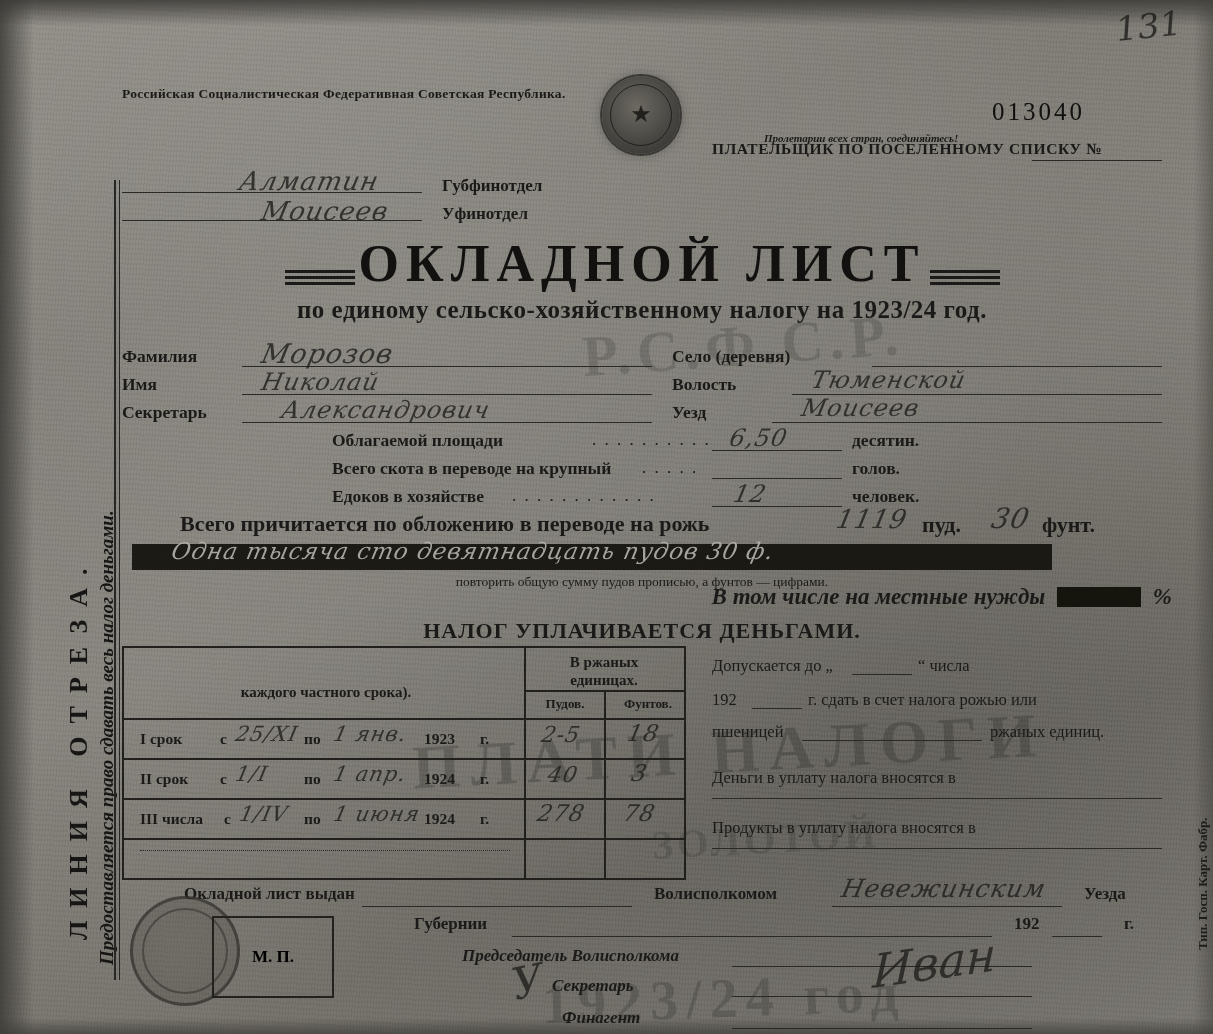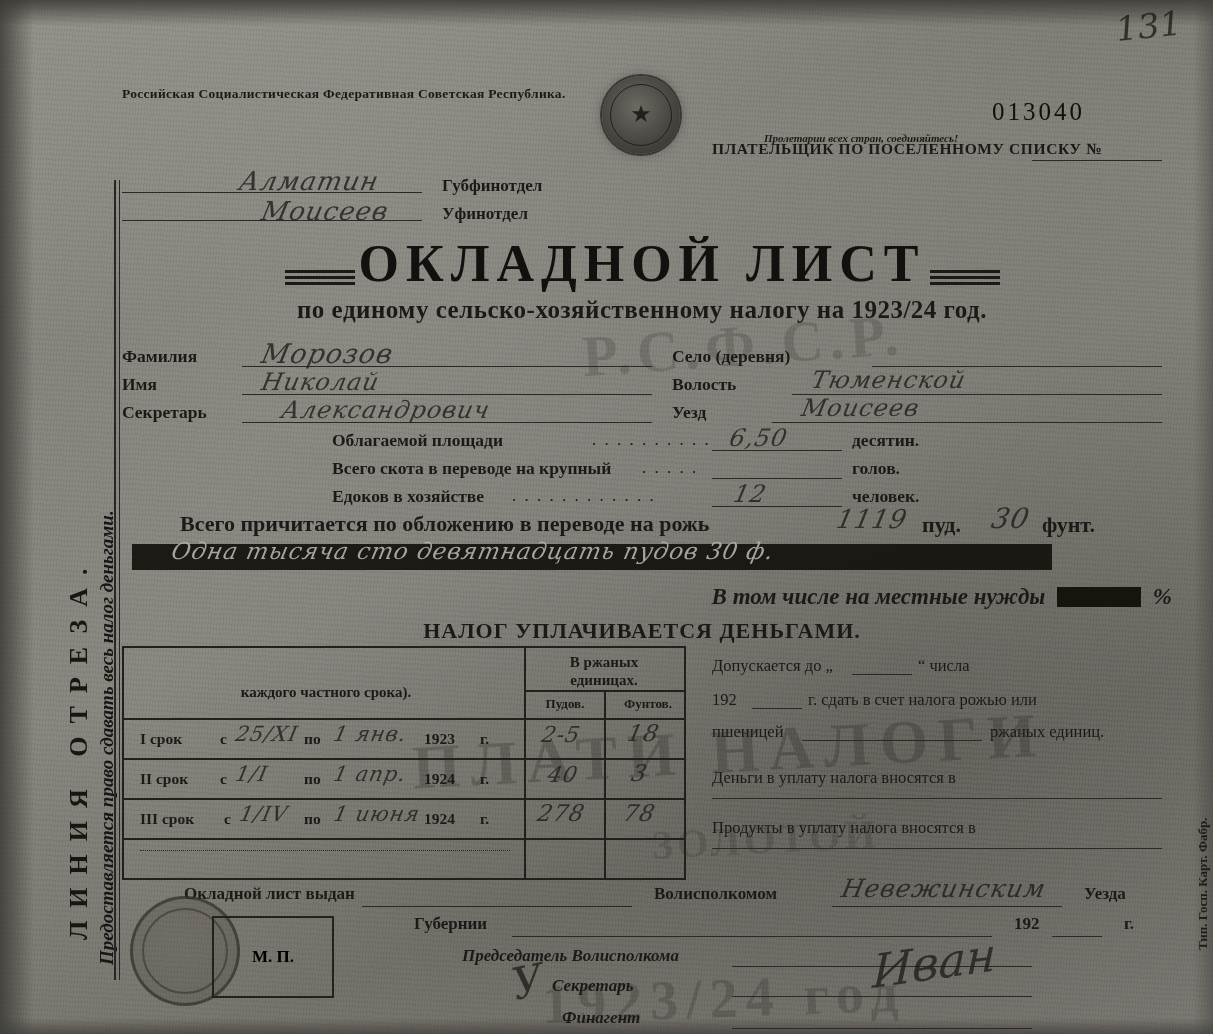--- a/index.html
+++ b/index.html
@@ -242,20 +242,21 @@
     <div class="lbl ink" style="left:740px;top:430px;text-align:center;">человек.</div>
 
     <div style="position:absolute;left:60px;top:455px;font-size:22px;font-weight:bold;margin-left:8px;" class="ink">Всего причитается по обложению в переводе на рожь</div>
     <div class="hw" style="position:absolute;left:725px;top:448px;font-size:26px;">1119</div>
     <div style="position:absolute;left:810px;top:456px;font-size:22px;font-weight:bold;" class="ink">пуд.</div>
     <div class="hw" style="position:absolute;left:880px;top:446px;font-size:28px;">30</div>
     <div style="position:absolute;left:930px;top:456px;font-size:22px;font-weight:bold;" class="ink">фунт.</div>
 
     <div style="position:absolute;left:20px;top:488px;width:920px;height:26px;background:#15140f;opacity:.93;"></div>
     <div class="hw" style="position:absolute;left:60px;top:482px;font-size:23px;color:#b4b2aa;opacity:.9;">Одна тысяча сто девятнадцать пудов 30 ф.</div>
+    <div class="centerline ink" style="top:518px;font-size:13.5px;">повторить общую сумму пудов прописью, а фунтов — цифрами.</div>
 
     <div id="mestnye" class="ink">
       <span>В том числе на местные нужды</span>
       <span class="blk"></span>
       <span>%</span>
     </div>
     <div id="dengami" class="ink">НАЛОГ УПЛАЧИВАЕТСЯ ДЕНЬГАМИ.</div>
 
     <div id="tbl">
       <div class="vline" style="left:400px;"></div>
@@ -285,21 +286,21 @@
       <div class="cell ink" style="left:16px;top:122px;">II срок</div>
       <div class="cell ink" style="left:96px;top:122px;">с</div>
       <div class="hw" style="position:absolute;left:112px;top:114px;font-size:21px;">1/I</div>
       <div class="cell ink" style="left:180px;top:122px;">по</div>
       <div class="hw" style="position:absolute;left:210px;top:114px;font-size:21px;">1 апр.</div>
       <div class="cell ink" style="left:300px;top:122px;">1924</div>
       <div class="cell ink" style="left:356px;top:122px;">г.</div>
       <div class="hw" style="position:absolute;left:424px;top:114px;font-size:22px;">40</div>
       <div class="hw" style="position:absolute;left:508px;top:112px;font-size:23px;">3</div>
 
-      <div class="cell ink" style="left:16px;top:162px;">III срок</div>
+      <div class="cell ink" style="left:16px;top:162px;">III числа</div>
       <div class="cell ink" style="left:100px;top:162px;">с</div>
       <div class="hw" style="position:absolute;left:116px;top:154px;font-size:21px;">1/IV</div>
       <div class="cell ink" style="left:180px;top:162px;">по</div>
       <div class="hw" style="position:absolute;left:210px;top:154px;font-size:21px;">1 июня</div>
       <div class="cell ink" style="left:300px;top:162px;">1924</div>
       <div class="cell ink" style="left:356px;top:162px;">г.</div>
       <div class="hw" style="position:absolute;left:414px;top:152px;font-size:23px;">278</div>
       <div class="hw" style="position:absolute;left:500px;top:152px;font-size:23px;">78</div>
 
       <div style="position:absolute;left:16px;top:202px;width:370px;border-bottom:1px dotted #2b2a27;"></div>

